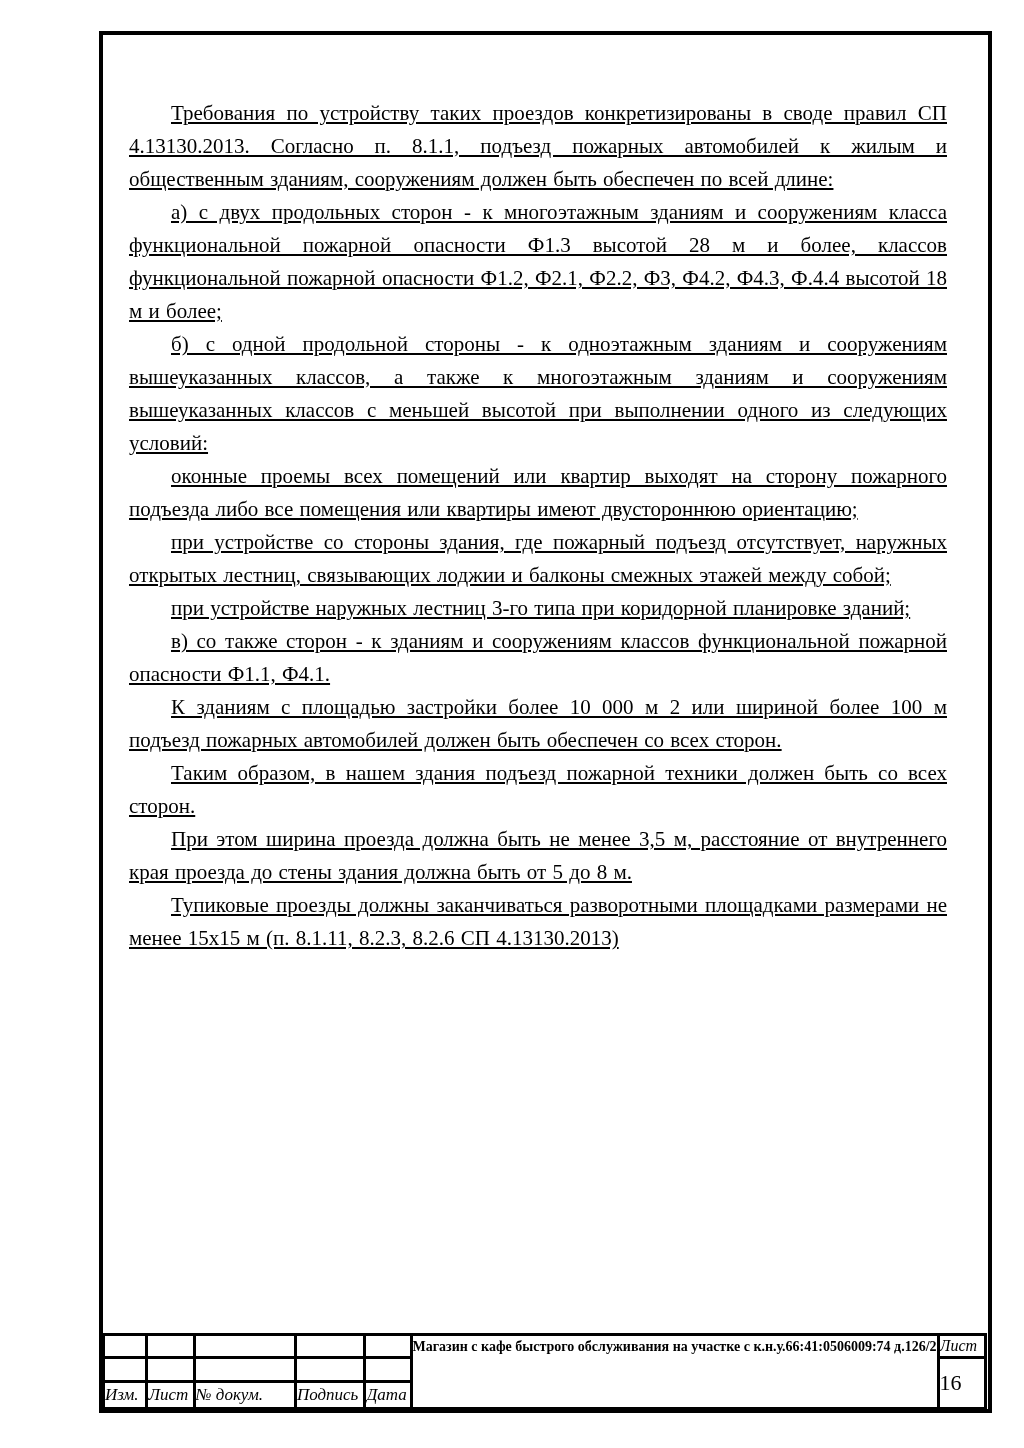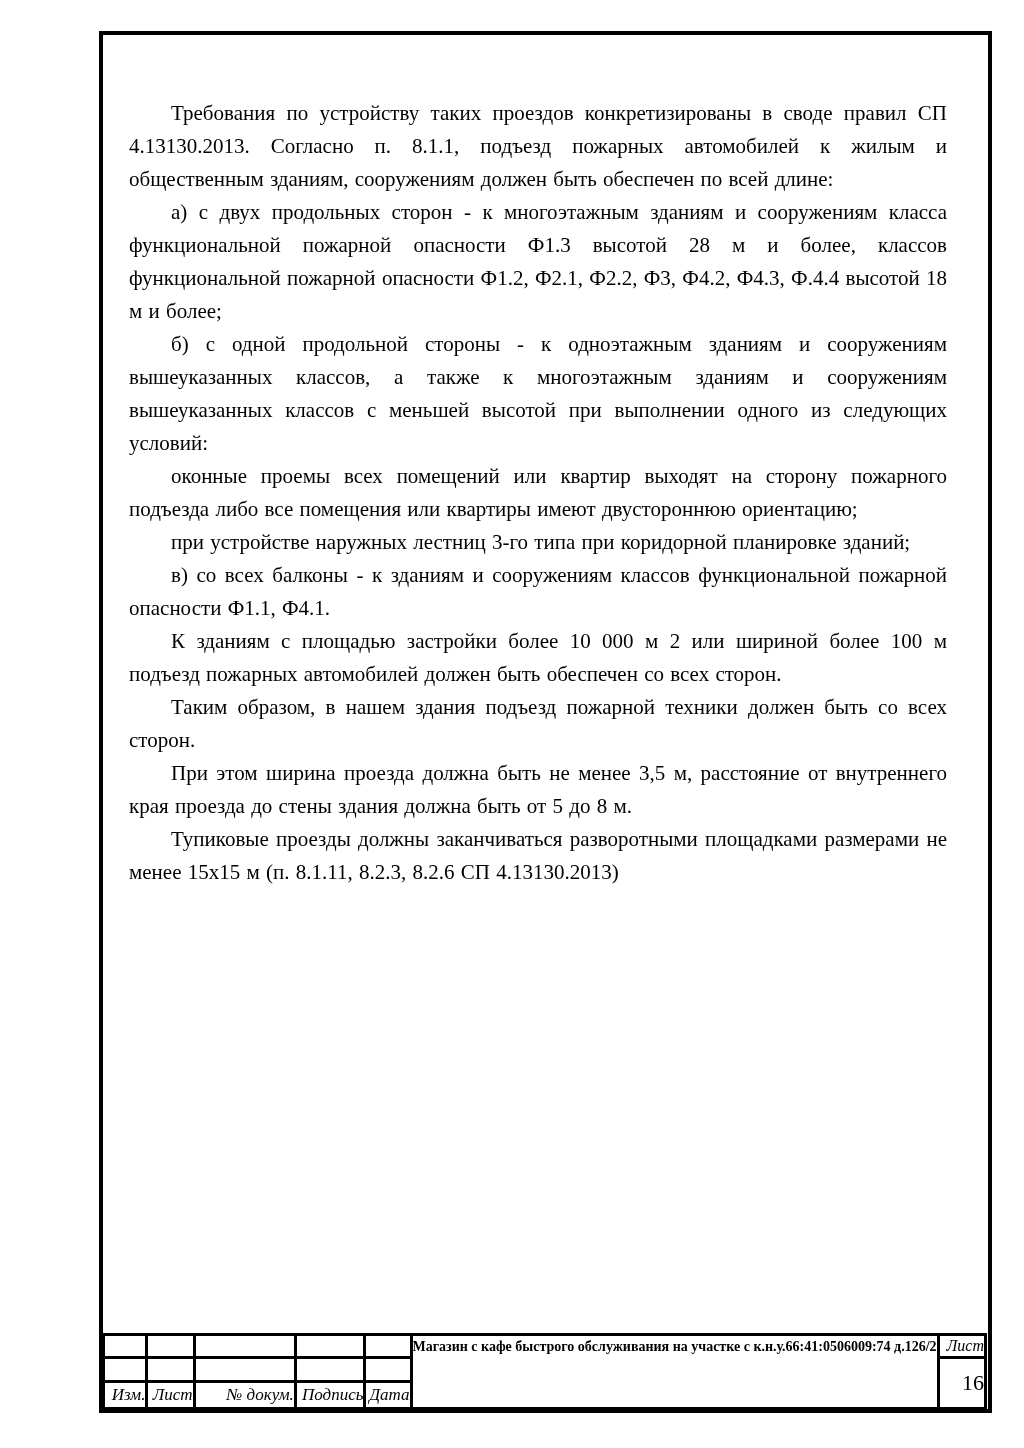--- a/index.html
+++ b/index.html
@@ -19,20 +19,21 @@
     width: 893px;
     height: 1382px;
     border: 4px solid #000;
     box-sizing: border-box;
   }
   .content {
     position: absolute;
     left: 26px;
     top: 62px;
     width: 818px;
+    text-decoration: underline;
   }
   .content p {
     margin: 0;
     font-size: 21px;
     line-height: 33px;
     text-align: justify;
     text-indent: 42px;
     word-spacing: 1px;
   }
   .content p.bold { font-weight: bold; }
@@ -43,21 +44,21 @@
     position: absolute;
     left: -1px;
     right: -1px;
     bottom: -1px;
     border-collapse: collapse;
     table-layout: fixed;
   }
   .title-block td {
     border: 3px solid #000;
     padding: 0;
-    text-align: right;
+    text-align: left;
     vertical-align: middle;
     overflow: hidden;
   }
   .title-block .r1 td { height: 20px; margin-top: 39px; }
   .title-block .r2 td { height: 21px; }
   .title-block .r3 td { height: 24px; }
   .title-block .lbl {
     font-style: italic;
     font-size: 17px;
     white-space: nowrap;
@@ -82,22 +83,23 @@
 <body>
 
 <div class="page">
   <div class="frame">
 
     <div class="content">
       <p>Требования по устройству таких проездов конкретизированы в своде правил СП 4.13130.2013. Согласно п. 8.1.1, подъезд пожарных автомобилей к жилым и общественным зданиям, сооружениям должен быть обеспечен по всей длине:</p>
       <p>а) с двух продольных сторон - к многоэтажным зданиям и сооружениям класса функциональной пожарной опасности Ф1.3 высотой 28 м и более, классов функциональной пожарной опасности Ф1.2, Ф2.1, Ф2.2, Ф3, Ф4.2, Ф4.3, Ф.4.4 высотой 18 м и более;</p>
       <p>б) с одной продольной стороны - к одноэтажным зданиям и сооружениям вышеуказанных классов, а также к многоэтажным зданиям и сооружениям вышеуказанных классов с меньшей высотой при выполнении одного из следующих условий:</p>
       <p>оконные проемы всех помещений или квартир выходят на сторону пожарного подъезда либо все помещения или квартиры имеют двустороннюю ориентацию;</p>
+      <p>при устройстве со стороны здания, где пожарный подъезд отсутствует, наружных открытых лестниц, связывающих лоджии и балконы смежных этажей между собой;</p>
       <p>при устройстве наружных лестниц 3-го типа при коридорной планировке зданий;</p>
-      <p>в) со всех балконы - к зданиям и сооружениям классов функциональной пожарной опасности Ф1.1, Ф4.1.</p>
+      <p>в) со также сторон - к зданиям и сооружениям классов функциональной пожарной опасности Ф1.1, Ф4.1.</p>
       <p>К зданиям с площадью застройки более 10 000 м 2 или шириной более 100 м подъезд пожарных автомобилей должен быть обеспечен со всех сторон.</p>
       <p>Таким образом, в нашем здания подъезд пожарной техники должен быть со всех сторон.</p>
       <p>При этом ширина проезда должна быть не менее 3,5 м, расстояние от внутреннего края проезда до стены здания должна быть от 5 до 8 м.</p>
       <p>Тупиковые проезды должны заканчиваться разворотными площадками размерами не менее 15х15 м (п. 8.1.11, 8.2.3, 8.2.6 СП 4.13130.2013)</p>
     </div>
 
     <table class="title-block">
       <colgroup>
         <col style="width:48px">
         <col style="width:50px">

